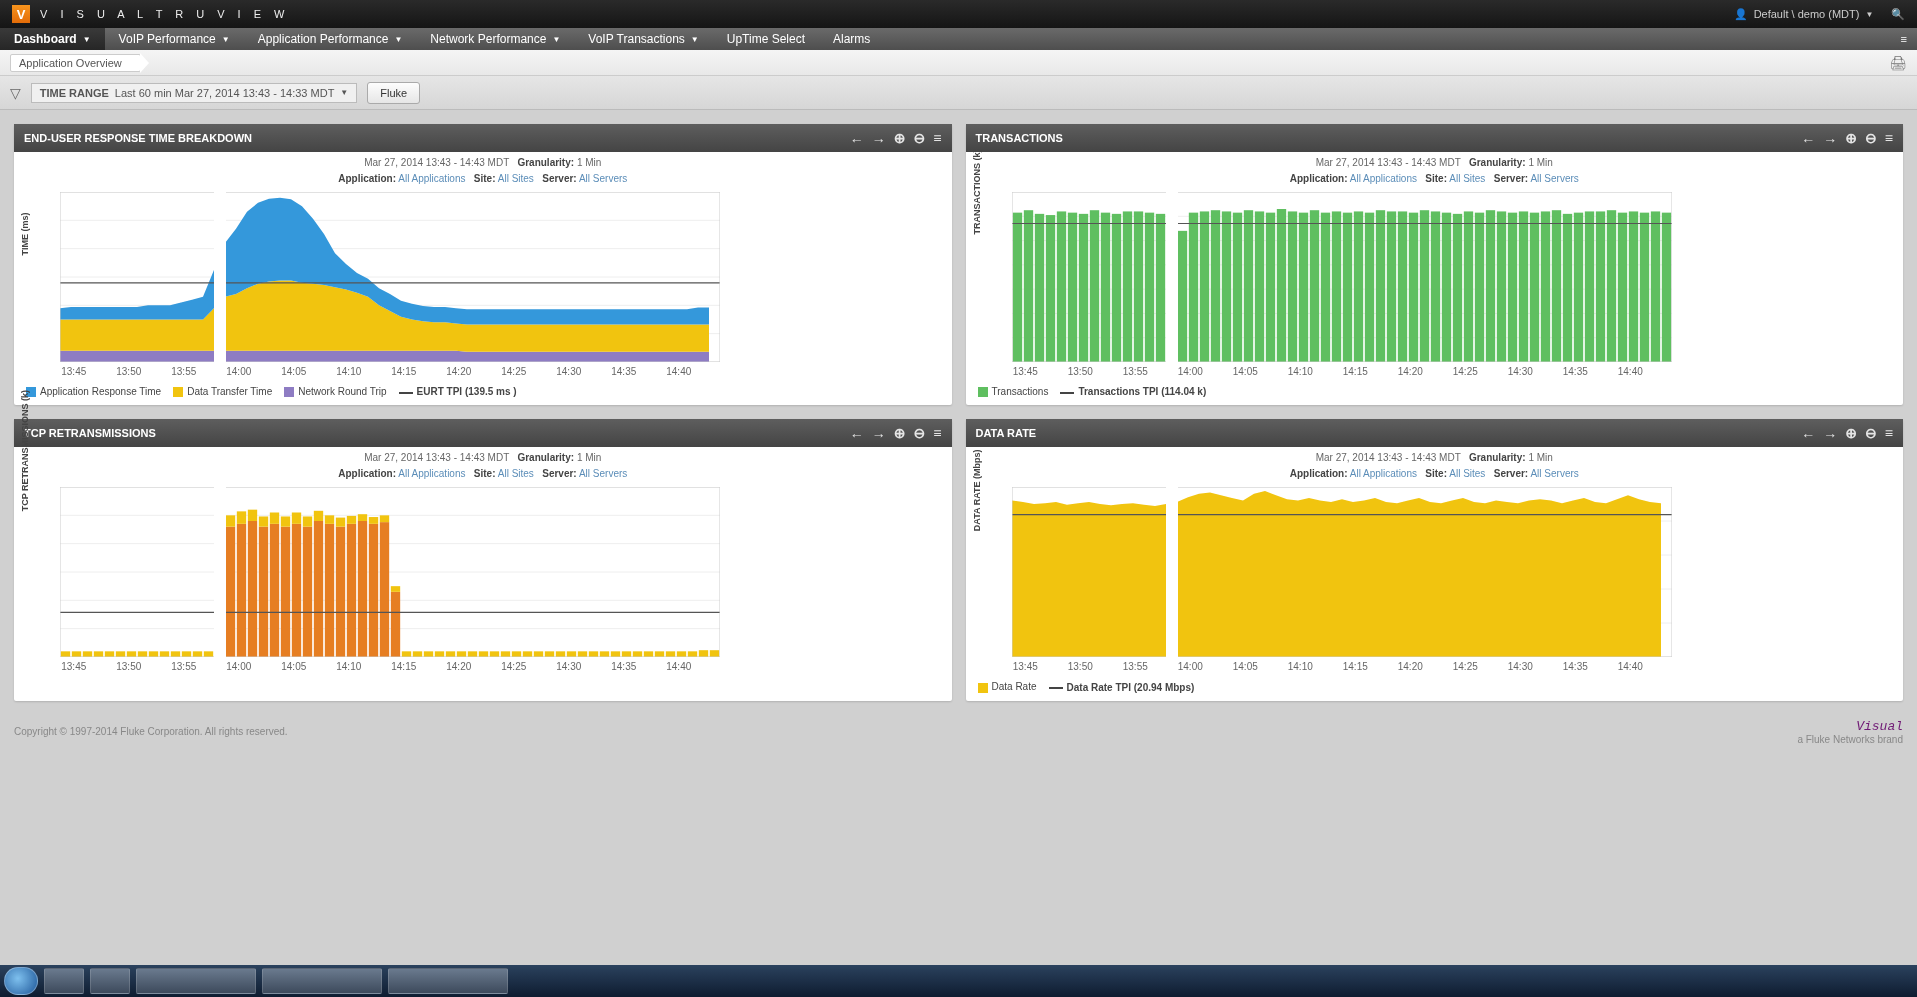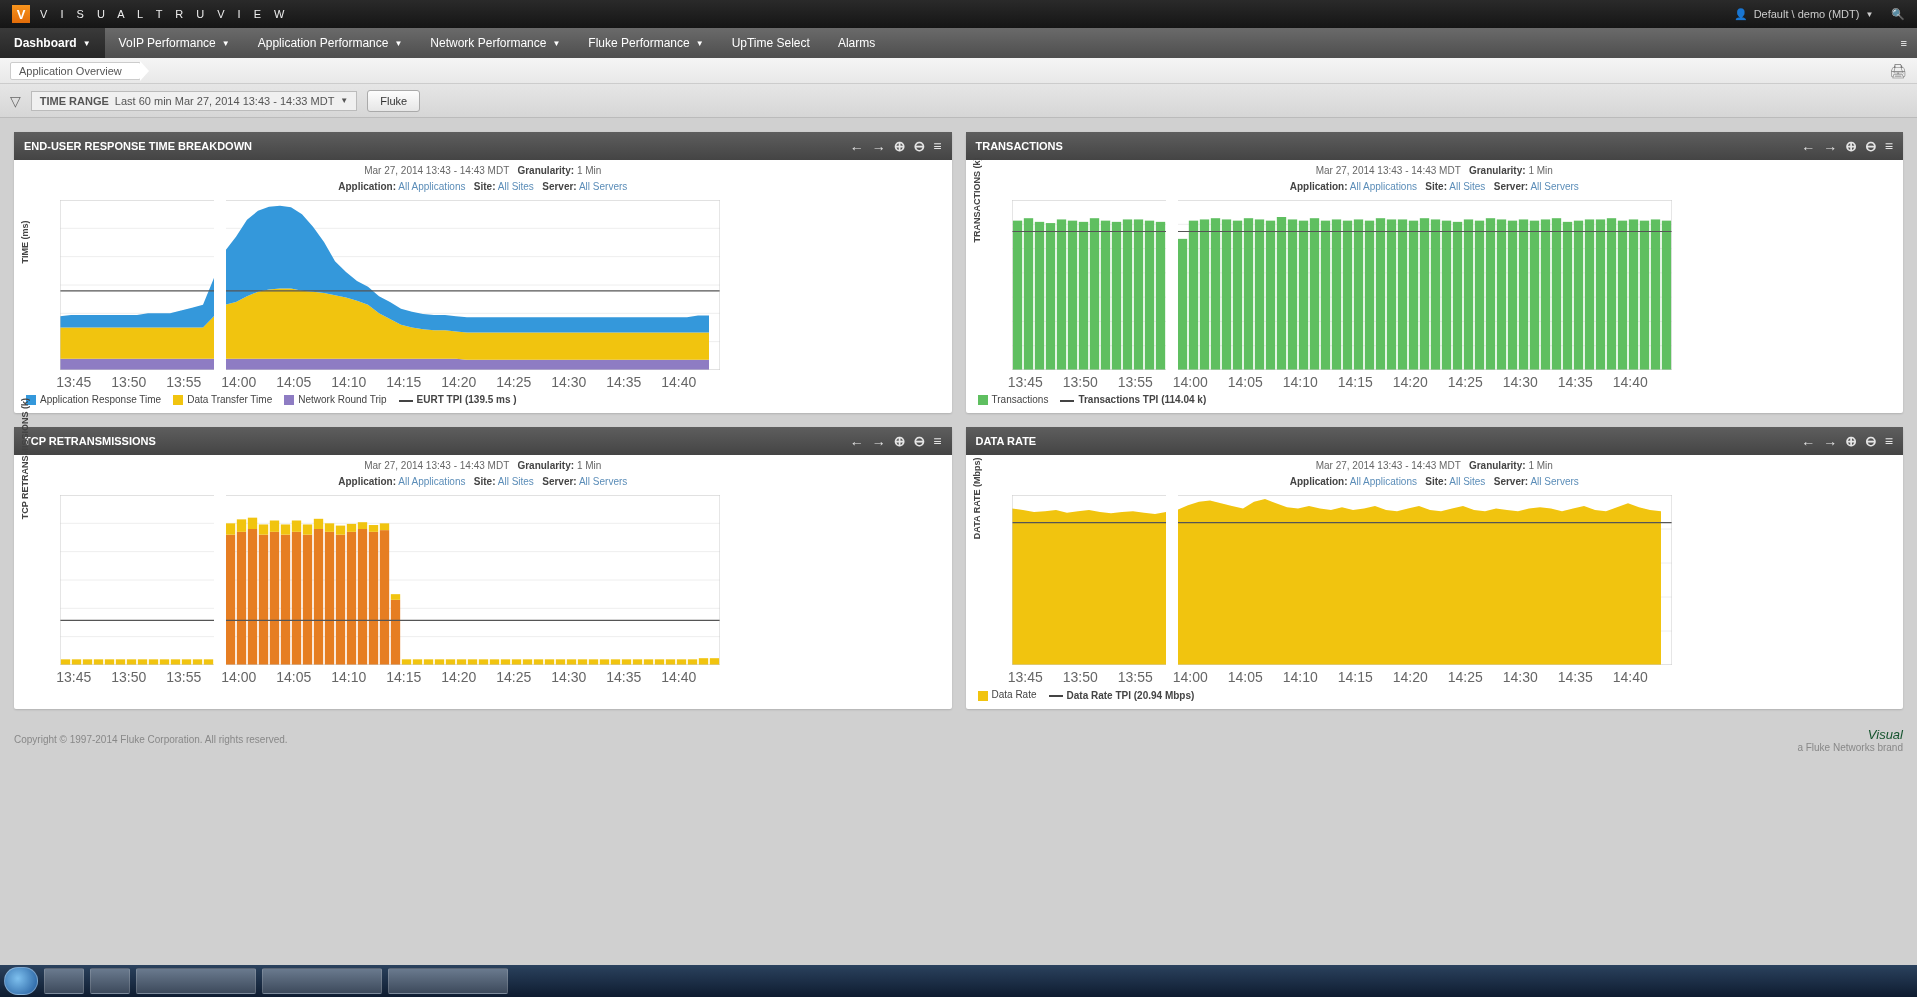--- a/index.html
+++ b/index.html
@@ -24,21 +24,21 @@
     color: #fff;
     display: flex; align-items: center; justify-content: center;
     font-weight: bold; font-size: 13px;
     margin-right: 10px;
   }
   .topbar .brand { letter-spacing: 5px; font-size: 11px; color: #eee; }
   .topbar .spacer { flex: 1; }
   .topbar .user { font-size: 11px; display:flex; align-items:center; gap:6px; }
   .topbar .search-icon { margin-left: 18px; color: #ccc; cursor:pointer; }
   .navbar {
-    height: 30px;
+    height: 22px;
     background: linear-gradient(#6a6a6a,#4e4e4e);
     display: flex;
     align-items: stretch;
     color: #fff;
   }
   .navbar .item {
     display:flex; align-items:center;
     padding: 0 14px; font-size: 12px;
     cursor: pointer;
   }
@@ -102,30 +102,30 @@
   .panel-header .ph-icons { display:flex; gap:8px; align-items:center; }
   .panel-header .ph-icons span { cursor:pointer; font-size:14px; color:#e5e5e5; }
   .panel-sub {
     text-align:center; font-size:10px; color:#666; padding:5px 0 0;
   }
   .panel-sub .lbl { font-weight:bold; color:#444; }
   .chart-wrap { position:relative; height:200px; margin:8px 28px 4px 46px; }
   .chart-wrap svg { display:block; }
   .y-label { position:absolute; left:-40px; top:50%; transform:rotate(-90deg) translateX(50%); transform-origin:left top; font-size:9px; font-weight:bold; color:#444; white-space:nowrap;}
   .x-ticks { position:relative; height:14px; margin:0 28px 2px 46px; }
-  .x-ticks span { position:absolute; transform:translateX(-50%); font-size:14px; color:#666; }
+  .x-ticks span { position:absolute; transform:translateX(-50%); font-size:10px; color:#666; }
   .legend { font-size:10px; color:#444; padding:4px 12px 8px; display:flex; align-items:center; gap:12px; flex-wrap:wrap;}
   .legend .sw { width:10px; height:10px; display:inline-block; vertical-align:middle; margin-right:4px; }
   .legend .tpi-line { display:inline-block; width:14px; height:0; border-top:2px solid #444; vertical-align:middle; margin-right:4px;}
   .legend .bold { font-weight:bold; }
   .footer {
     display:flex; justify-content:space-between; padding:4px 14px 10px; color:#888; font-size:10px;align-items:center;
   }
   .footer .right { text-align:right; }
-  .footer .right .v { font-size:13px; color:#14532d; font-style:italic; }
+  .footer .right .v { font-size:13px; color:#701a75; font-style:italic;font-family:Liberation Mono, monospace; }
   .taskbar { height:32px; background:linear-gradient(#2b425e,#0e1c30); position:fixed; bottom:0; left:0; right:0; display:flex; align-items:center;}
   .taskbar .start {
     width:34px; height:28px; margin-left:4px; border-radius:30px;
     background:radial-gradient(circle at 40% 40%, #7ec0ee, #1e5799);
     border:1px solid rgba(255,255,255,.3);
   }
   .taskbar .tbtn { height:26px; margin-left:6px; background:linear-gradient(#6a7a8e,#3d4a5c); border:1px solid rgba(255,255,255,.15); border-radius:2px;}
   .gap-region { position:absolute; background:#fff; top:0; bottom:0; }
 </style>
 </head>
@@ -154,21 +154,21 @@
     </div>
     <div class="item">
       <span>Application Performance</span>
       <span class="caret">▼</span>
     </div>
     <div class="item">
       <span>Network Performance</span>
       <span class="caret">▼</span>
     </div>
     <div class="item">
-      <span>Fluke Performance</span>
+      <span>VoIP Transactions</span>
       <span class="caret">▼</span>
     </div>
     <div class="item">
       <span>UpTime Select</span>
     </div>
     <div class="item">
       <span>Alarms</span>
     </div>
     <div class="nav-spacer"></div>
     <div class="menu-icon">≡</div>

